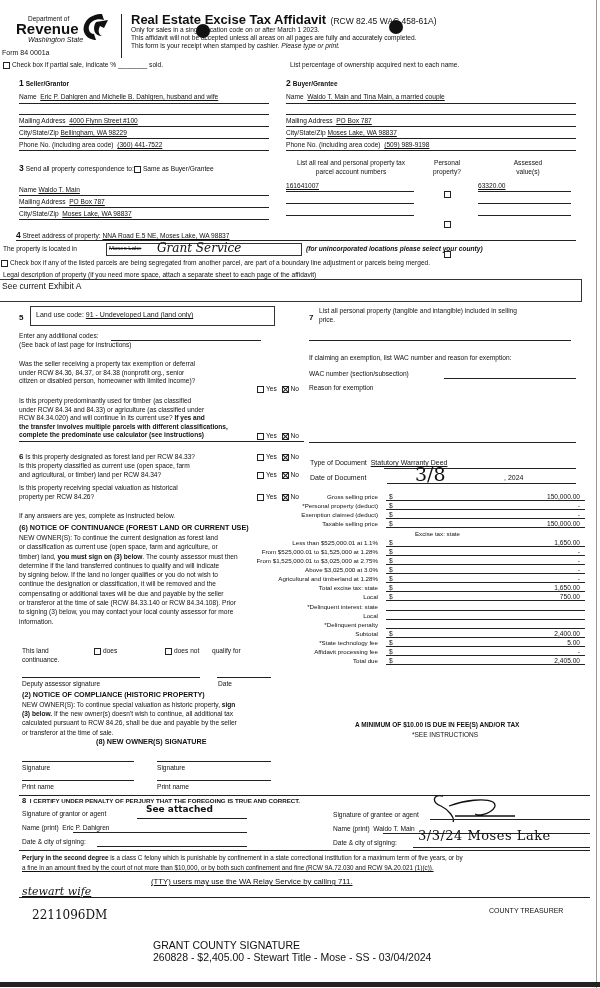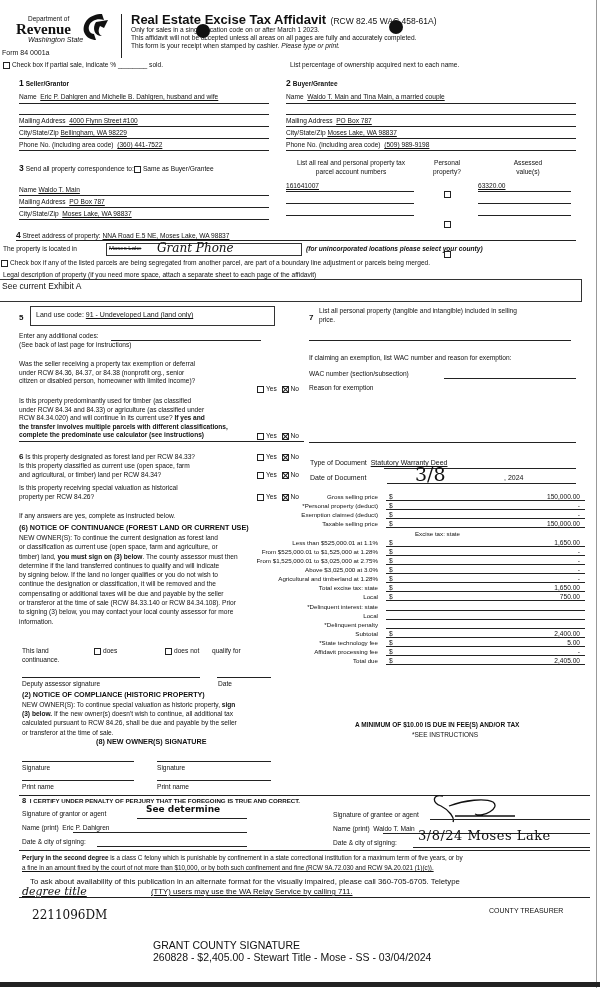--- a/index.html
+++ b/index.html
@@ -21,21 +21,21 @@
   .fee-label { position:absolute; right:212px; font-size:6.2px; line-height:9px; white-space:nowrap; text-align:right; }
   .fee-dollar { position:absolute; left:89px; font-size:6.6px; line-height:9px; }
   .fee-val { position:absolute; right:10px; font-size:6.6px; line-height:9px; text-align:right; }
   .fee-line { position:absolute; left:86px; right:5px; bottom:0; border-bottom:1px solid #222; }
 </style>
 </head>
 <body>
 
 <div class="abs" style="left:18px;top:14px;width:105px;height:40px;">
   <div class="abs" style="left:10px;top:1px;font-size:6.5px;">Department of</div>
-  <div class="abs" style="left:-2px;top:7px;font-size:15px;font-weight:bold;font-family:Liberation Serif, serif;line-height:16px;">Revenue</div>
+  <div class="abs" style="left:-2px;top:7px;font-size:15px;font-weight:bold;font-family:Liberation Sans, sans-serif;line-height:16px;">Revenue</div>
   <div class="abs" style="left:10px;top:22px;font-size:7px;font-style:italic;">Washington State</div>
   <svg class="abs" style="left:62px;top:-2px;" width="32" height="30" viewBox="0 0 32 30">
     <path d="M22 2 C10 2 2 10 4 20 C6 26 12 28 16 28 L14 22 C10 22 8 18 9 14 C11 8 18 6 24 8 Z" fill="#111"></path>
     <path d="M16 10 L28 8 L24 16 L20 14 C18 18 18 22 22 24 C14 24 12 16 16 10 Z" fill="#111"></path>
   </svg>
 </div>
 <div class="abs ts" style="left:2px;top:49px;font-size:7px;">Form 84 0001a</div>
 <div class="vline" style="left:121px;top:14px;height:44px;"></div>
 
 <div class="abs" style="left:131px;top:10px;white-space:nowrap;">
@@ -161,21 +161,21 @@
 
 <div class="abs ts" style="left:16px;top:231px;">
   <b style="font-size:8.5px;">4</b>
   <span>Street address of property:</span>
   <span class="u">NNA Road E.5 NE, Moses Lake, WA  98837</span>
 </div>
 <div class="line" style="left:16px;top:240px;width:560px;"></div>
 <div class="abs ts" style="left:3px;top:245px;">The property is located in</div>
 <div class="box" style="left:106px;top:243px;width:194px;height:11px;">
   <span class="abs" style="left:2px;top:1px;font-size:6px;text-decoration:line-through;">Moses Lake</span>
-  <span class="abs hand" style="left:50px;top:-3px;font-size:12px;">Grant Phone</span>
+  <span class="abs hand" style="left:50px;top:-3px;font-size:12px;">Grant Service</span>
 </div>
 <div class="abs ts" style="left:306px;top:245px;font-weight:bold;font-style:italic;">(for unincorporated locations please select your county)</div>
 <div class="abs ts" style="left:1px;top:259px;">
   <span class="cb"></span><span>Check box if any of the listed parcels are being segregated from another parcel, are part of a boundary line adjustment or parcels being merged.</span>
 </div>
 <div class="abs ts" style="left:3px;top:271px;">Legal description of property (if you need more space, attach a separate sheet to each page of the affidavit)</div>
 <div class="box" style="left:0px;top:279px;width:581px;height:21px;border-left:none;">
   <span class="abs" style="left:2px;top:1px;font-size:8.5px;">See current Exhibit A</span>
 </div>
 
@@ -427,54 +427,53 @@
 
 <div class="abs ts tb" style="left:355px;top:721px;font-size:6.5px;">A MINIMUM OF $10.00 IS DUE IN FEE(S) AND/OR TAX</div>
 <div class="abs ts" style="left:412px;top:731px;font-size:6.5px;">*SEE INSTRUCTIONS</div>
 
 <div class="line" style="left:19px;top:795px;width:571px;"></div>
 <div class="abs ts" style="left:22px;top:797px;">
   <b style="font-size:7.5px;">8</b>&nbsp;
   <b style="font-size:6.2px;">I CERTIFY UNDER PENALTY OF PERJURY THAT THE FOREGOING IS TRUE AND CORRECT.</b>
 </div>
 <div class="abs ts" style="left:22px;top:810px;">Signature of grantor or agent</div>
-<div class="abs" style="left:146px;top:804px;font-size:9px;font-weight:bold;font-family:'DejaVu Sans',sans-serif;">See determine</div>
+<div class="abs" style="left:146px;top:804px;font-size:9px;font-weight:bold;font-family:'DejaVu Sans',sans-serif;">See attached</div>
 <div class="line" style="left:137px;top:818px;width:110px;"></div>
 <div class="abs ts" style="left:22px;top:824px;">
   <span>Name (print)</span>&nbsp;
   <span>Eric P. Dahlgren</span>
 </div>
 <div class="line" style="left:73px;top:832px;width:174px;"></div>
 <div class="abs ts" style="left:22px;top:838px;">Date &amp; city of signing:</div>
 <div class="line" style="left:97px;top:846px;width:150px;"></div>
 
 <div class="abs ts" style="left:333px;top:811px;">Signature of grantee or agent</div>
 <svg class="abs" style="left:425px;top:792px;" width="120" height="40" viewBox="0 0 120 40">
   <path d="M18 4 C8 2 6 10 16 14 C24 18 30 26 28 30 M24 14 C40 8 60 6 68 10 C76 16 58 26 50 22 M30 24 L90 24" fill="none" stroke="#111" stroke-width="1.3"></path>
 </svg>
 <div class="line" style="left:430px;top:819px;width:160px;"></div>
 <div class="abs ts" style="left:333px;top:825px;">
   <span>Name (print)</span>&nbsp;
   <span>Waldo T. Main</span>
 </div>
 <div class="line" style="left:383px;top:833px;width:207px;"></div>
 <div class="abs ts" style="left:333px;top:839px;">Date &amp; city of signing:</div>
-<div class="abs hand" style="left:418px;top:828px;font-size:13px;font-style:normal;letter-spacing:0.5px;">3/8/24 Moses Lake</div>
+<div class="abs hand" style="left:418px;top:828px;font-size:13px;font-style:normal;letter-spacing:0.5px;">3/3/24 Moses Lake</div>
 <div class="line" style="left:413px;top:847px;width:177px;"></div>
 
 <div class="line" style="left:19px;top:850px;width:571px;"></div>
 <div class="abs ts" style="left:22px;top:853px;font-size:6.3px;line-height:10px;">
   <div><b>Perjury in the second degree</b><span> is a class C felony which is punishable by confinement in a state correctional institution for a maximum term of five years, or by</span></div>
   <div class="u">a fine in an amount fixed by the court of not more than $10,000, or by both such confinement and fine (RCW 9A.72.030 and RCW 9A.20.021 (1)(c)).</div>
 </div>
 <div class="abs ts" style="left:30px;top:877px;font-size:7.8px;line-height:10px;">
-  <div>To ask about availability of this publication in an alternate format for the visually impaired, please call 360-705-6705. Teletype</div>
   <div style="padding-left:121px;" class="u">(TTY) users may use the WA Relay Service by calling 711.</div>
 </div>
-<div class="abs hand" style="left:22px;top:885px;font-size:11px;text-decoration:underline;">degree title</div>
+<div class="abs hand" style="left:22px;top:885px;font-size:11px;text-decoration:underline;">stewart wife</div>
 <div class="line" style="left:19px;top:897px;width:571px;"></div>
 
 <div class="abs ts" style="left:489px;top:907px;font-size:7px;">COUNTY TREASURER</div>
 <div class="abs hand" style="left:32px;top:908px;font-size:12px;font-style:normal;">2211096DM</div>
 <div class="abs" style="left:153px;top:939px;font-size:10.5px;">GRANT COUNTY SIGNATURE</div>
 <div class="abs" style="left:153px;top:951px;font-size:10.5px;">260828 - $2,405.00 - Stewart Title - Mose - SS - 03/04/2024</div>
 
 <div class="vline" style="left:596px;top:0;height:988px;border-color:#999;"></div>
 <div class="line" style="left:0;top:982px;width:600px;border-bottom:5px solid #222;"></div>
 

